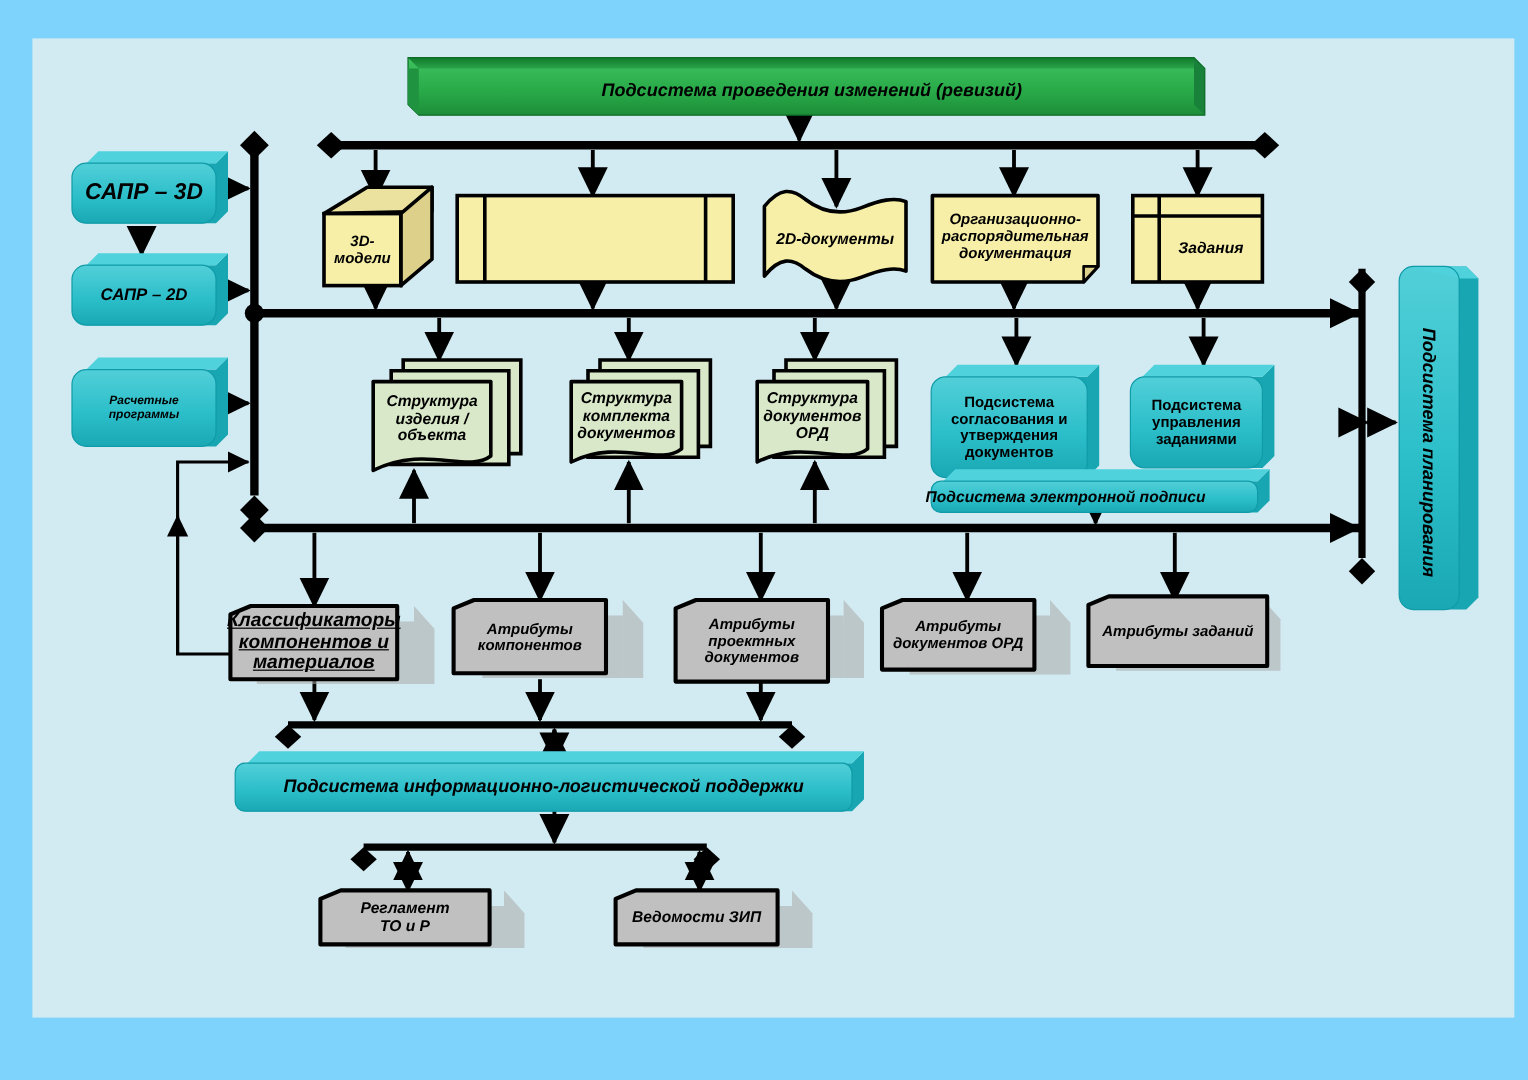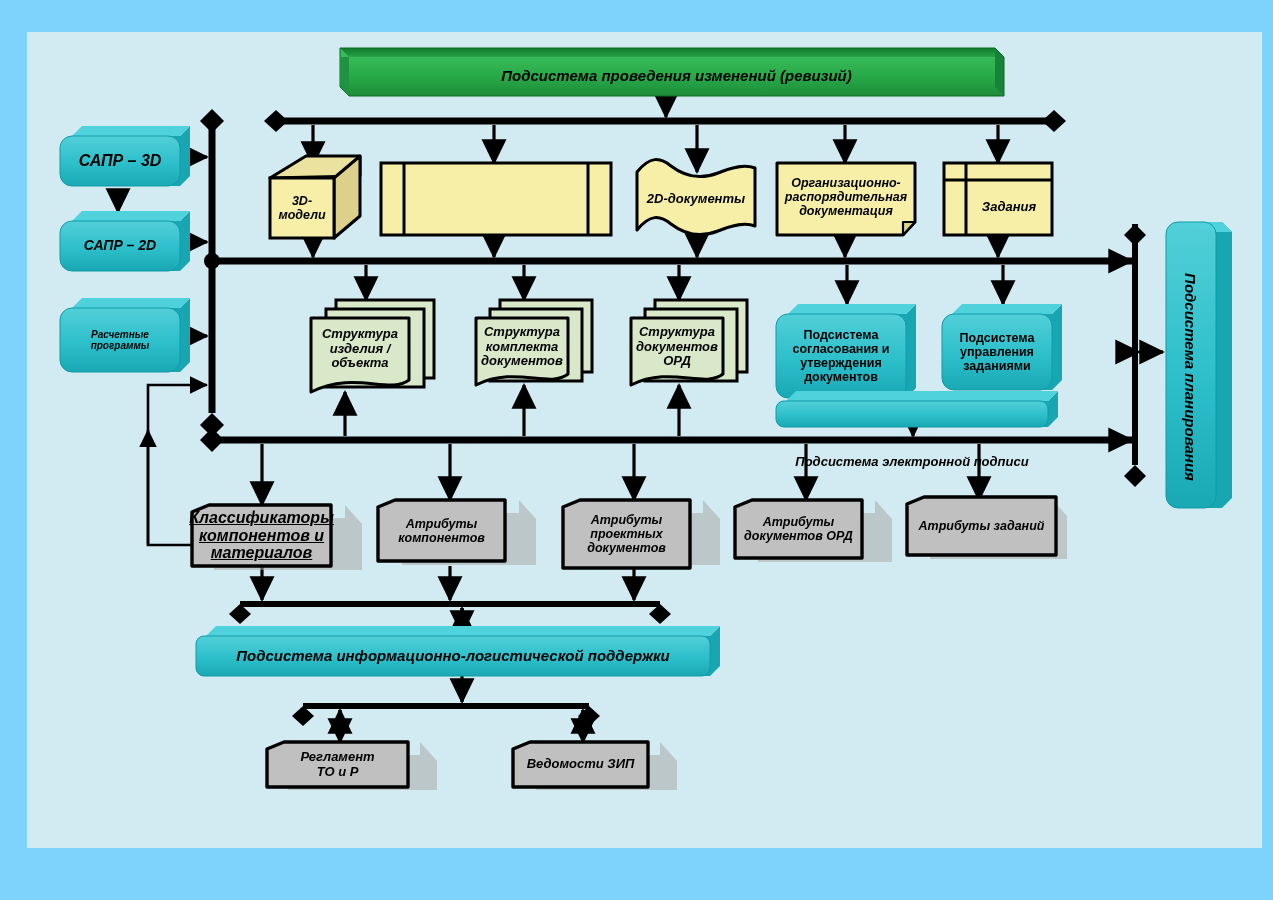--- a/index.html
+++ b/index.html
@@ -295,21 +295,21 @@
       <path d="M660,742 L677,761 L677,790 L660,790 z" fill="#a9a9a9" opacity="0.55"></path>
       <path d="M513,749 L530,742 L648,742 L648,787 L513,787 z" fill="#c0c0c0" stroke="#000" stroke-width="3.4" stroke-linejoin="round"></path>
     </g>
   </svg>
 
   <div class="node" style="left:349px;top:57px;width:655px;height:39px;">
     <div class="lbl it" style="font-size:15px;">Подсистема проведения изменений (ревизий)</div>
   </div>
 
   <div class="node" style="left:60px;top:136px;width:120px;height:50px;">
-    <div class="lbl it" style="font-size:16px;">САПР – 3D</div>
+    <div class="lbl it" style="font-size:19px;">САПР – 3D</div>
   </div>
   <div class="node" style="left:60px;top:221px;width:120px;height:50px;">
     <div class="lbl it" style="font-size:14px;">САПР – 2D</div>
   </div>
   <div class="node" style="left:60px;top:308px;width:120px;height:64px;">
     <div class="lbl it" style="font-size:10px;">Расчетные
 программы</div>
   </div>
 
   <div class="node" style="left:1047px;top:352px;width:286px;height:50px;transform:rotate(90deg);transform-origin:center center;">
@@ -353,21 +353,21 @@
 согласования и
 утверждения
 документов</div>
   </div>
   <div class="node" style="left:942px;top:314px;width:110px;height:76px;">
     <div class="lbl" style="font-size:12.5px;">Подсистема
 управления
 заданиями</div>
   </div>
 
-  <div class="node" style="left:776px;top:401px;width:272px;height:26px;margin-top:48px;">
+  <div class="node" style="left:752px;top:401px;width:272px;height:26px;">
     <div class="lbl it" style="font-size:13px;">Подсистема электронной подписи</div>
   </div>
 
   <div class="node" style="left:192px;top:505px;width:139px;height:61px;">
     <div class="lbl it" style="font-size:16px;text-decoration:underline;">Классификаторы
 компонентов и
 материалов</div>
   </div>
   <div class="node" style="left:378px;top:500px;width:127px;height:61px;">
     <div class="lbl it" style="font-size:12.5px;">Атрибуты

